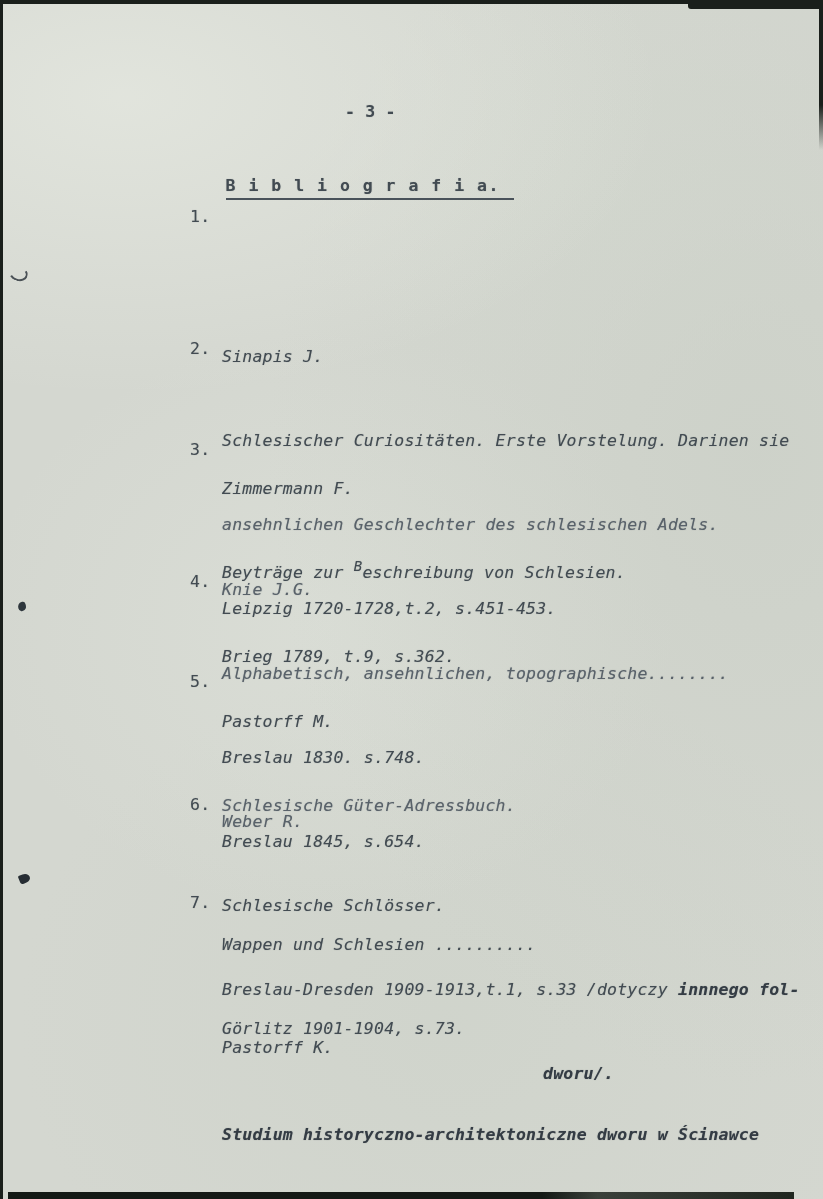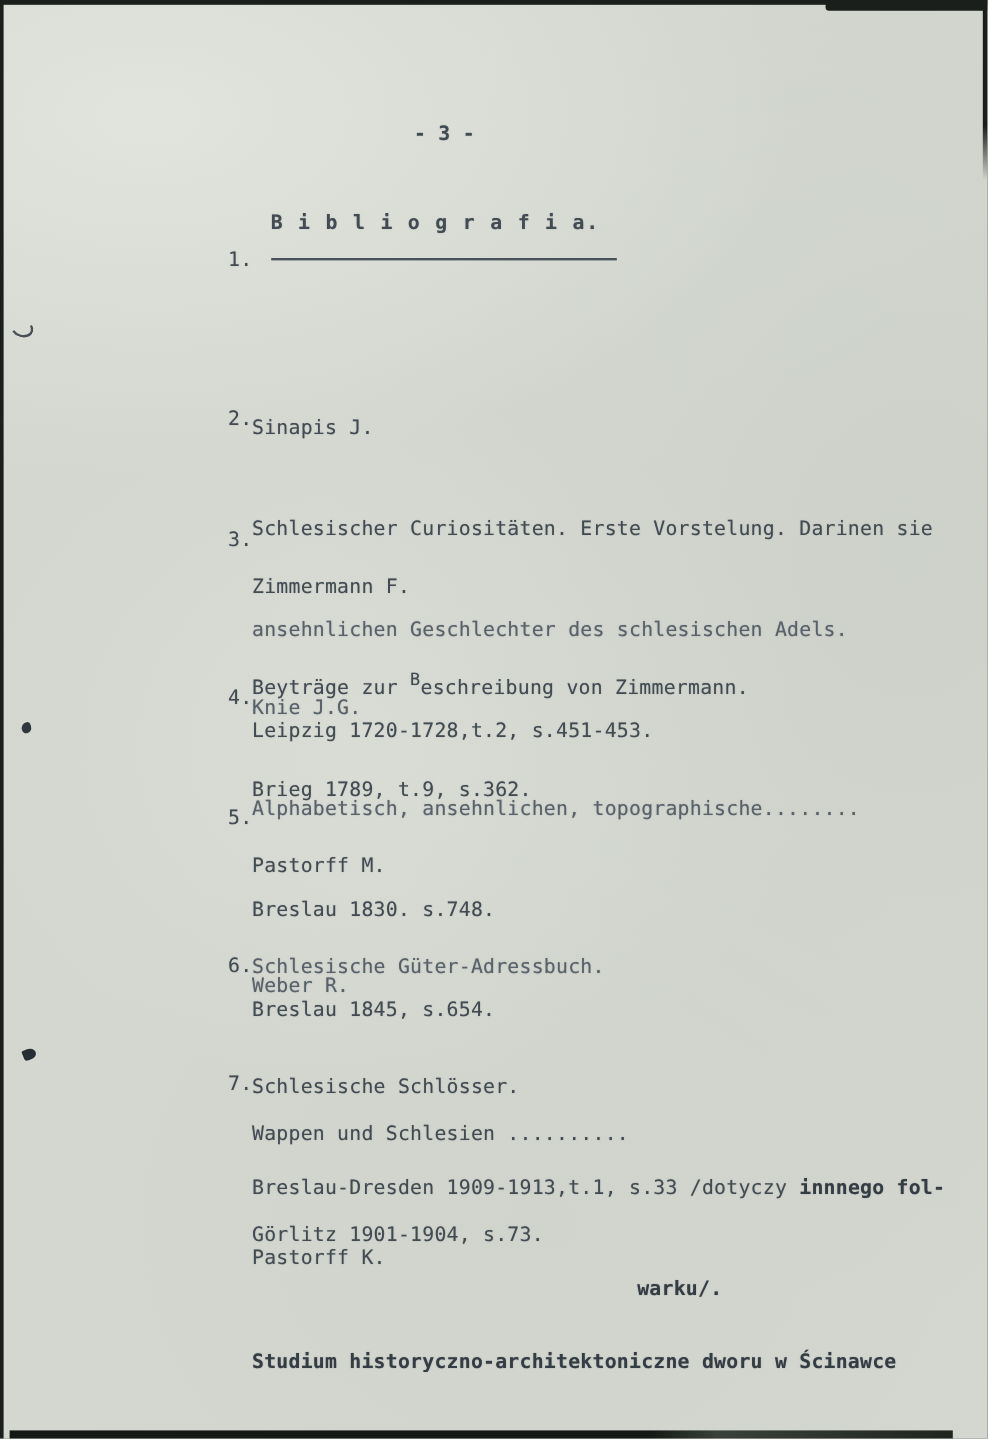--- a/index.html
+++ b/index.html
@@ -33,24 +33,24 @@
   .speck-dot{left:18px;top:602px;width:8px;height:9px;background:#2f373d;
     border-radius:70% 40% 60% 50%;transform:rotate(-15deg);}
   .speck-comma{left:19px;top:874px;width:11px;height:9px;background:#262d33;
     border-radius:20% 80% 70% 40%;transform:rotate(-22deg);}
   
   .tw{font-size:16.5px;letter-spacing:0.2px;white-space:pre;
       text-shadow:0 0 1px rgba(66,75,82,0.38);}
   .pagenum{position:absolute;left:345px;top:102px;font-weight:bold;}
   .title{position:absolute;left:185px;top:157px;}
   .title span{font-weight:bold;letter-spacing:1.5px;border-bottom:2px solid #49525a;
-    padding-right:14px;padding-bottom:20px;}
+    padding-right:14px;padding-bottom:3px;}
   .entry{position:absolute;left:190px;line-height:28px;}
   .entry .num{position:absolute;left:0;top:0;}
-  .entry .body{margin-left:20px;}
+  .entry .body{margin-left:32px;font-style:italic;}
   .e7{line-height:29px;}
   .soft{color:#59626a;text-shadow:0 0 1px rgba(89,98,106,0.5);}
   .ink-b{font-weight:bold;color:#343c44;text-shadow:0 0 1px rgba(52,60,68,0.45);}
   .sup-b{display:inline-block;transform:translateY(-7px);font-size:14px;}
   .indent-warku{margin-left:321px;}
 </style>
 </head>
 <body>
 
 <div class="page">
@@ -78,21 +78,21 @@
       <div>Schlesischer Curiositäten. Erste Vorstelung. Darinen sie</div>
       <div class="soft">ansehnlichen Geschlechter des schlesischen Adels.</div>
       <div>Leipzig 1720-1728,t.2, s.451-453.</div>
     </div>
   </div>
 
   <div class="tw entry e2" style="top:335px;">
     <span class="num">2.</span>
     <div class="body">
       <div>Zimmermann F.</div>
-      <div><span>Beyträge zur </span><span class="sup-b">B</span><span>eschreibung von Zimmermann.</span></div>
+      <div><span>Beyträge zur </span><span class="sup-b">B</span><span>eschreibung von Schlesien.</span></div>
       <div>Brieg 1789, t.9, s.362.</div>
     </div>
   </div>
 
   <div class="tw entry e3" style="top:436px;">
     <span class="num">3.</span>
     <div class="body">
       <div class="soft">Knie J.G.</div>
       <div class="soft">Alphabetisch, ansehnlichen, topographische........</div>
       <div>Breslau 1830. s.748.</div>
@@ -107,21 +107,21 @@
       <div class="soft">Schlesische Güter-Adressbuch.</div>
     </div>
   </div>
 
   <div class="tw entry e5" style="top:668px;">
     <span class="num">5.</span>
     <div class="body">
       <div class="soft">Weber R.</div>
       <div>Schlesische Schlösser.</div>
       <div><span>Breslau-Dresden 1909-1913,t.1, s.33 /dotyczy </span><span class="ink-b">innnego fol-</span></div>
-      <div class="ink-b indent-warku">warku/.</div>
+      <div class="ink-b indent-warku">dworu/.</div>
     </div>
   </div>
 
   <div class="tw entry e6" style="top:791px;">
     <span class="num">6.</span>
     <div class="body">
       <div>Wappen und Schlesien ..........</div>
       <div>Görlitz 1901-1904, s.73.</div>
     </div>
   </div>

